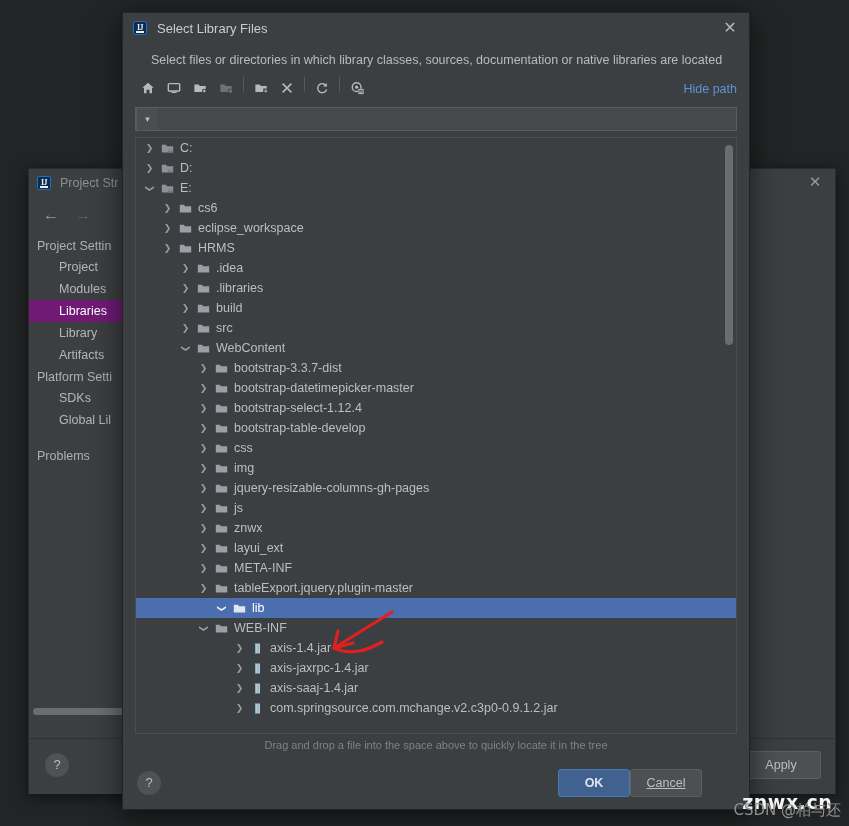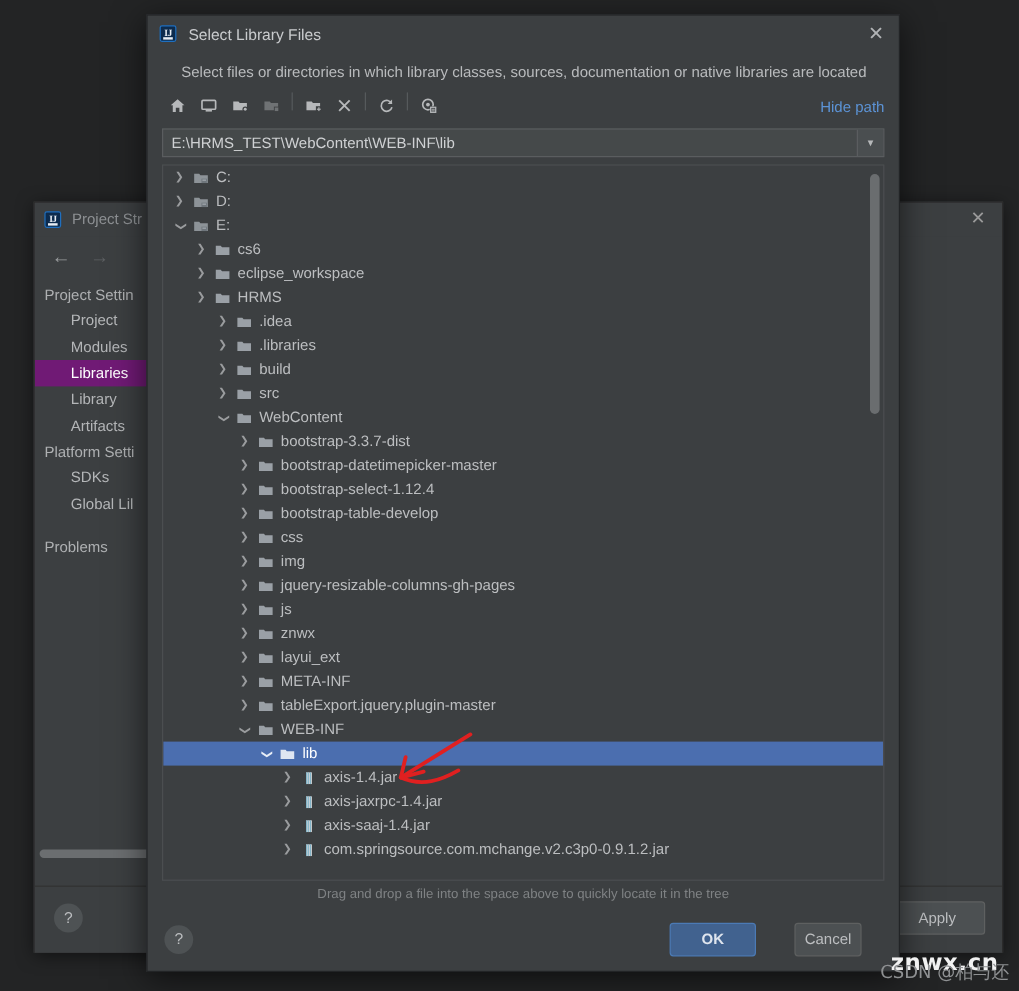--- a/index.html
+++ b/index.html
@@ -189,21 +189,21 @@
     position: absolute; left: 14px; top: 14px;
     width: 24px; height: 24px; border-radius: 50%;
     background: #4e5254; color: #bcbec0;
     font-size: 13px; text-align: center; line-height: 24px;
   }
   .fg-ok {
     position: absolute; right: 119px; top: 12px; width: 72px;
     background: #41628f; border-color: #4b7ab5; color: #dfe5ee;
     font-weight: bold;
   }
-  .fg-cancel { position: absolute; right: 31px; top: 12px; width: 56px; }
+  .fg-cancel { position: absolute; right: 47px; top: 12px; width: 72px; text-decoration: underline; }
 
   
   .red-arrow { position: absolute; left: 310px; top: 608px; pointer-events: none; }
 
   
   .wm { position: absolute; right: 8px; bottom: 8px; text-align: center; line-height: 1; }
   .wm-main {
     font-size: 19px; font-weight: bold; color: #f2f2f2;
     font-family: "DejaVu Sans", sans-serif; letter-spacing: .5px;
   }
@@ -317,21 +317,20 @@
             <rect x="9.6" y="9.6" width="4.8" height="4.8" fill="none" stroke="currentColor" stroke-width="1.2"></rect>
             <rect x="10.5" y="11" width="3" height="0.9" fill="currentColor"></rect>
             <rect x="10.5" y="12.6" width="3" height="0.9" fill="currentColor"></rect>
           </svg>
       </span>
       <span class="hide-path">Hide path</span>
     </div>
 
     <div class="fg-pathrow">
       <div class="path-field">
-        <span class="path-text">E:\HRMS_TEST\WebContent\WEB-INF\lib</span>
         <span class="path-arrow">▼</span>
       </div>
     </div>
 
     <div class="fg-tree-wrap">
       <div class="fg-tree" id="tree">
           <div class="row">
             <span style="width: 6px; flex: 0 0 auto;"></span>
             <span class="twisty" style="transform: none;">❯</span>
             <span class="ico">
@@ -560,39 +559,39 @@
           <div class="row">
             <span style="width: 60px; flex: 0 0 auto;"></span>
             <span class="twisty" style="transform: none;">❯</span>
             <span class="ico">
               <svg width="13" height="13" viewBox="0 0 16 16">
                 <path d="M1 3.4 H6.1 L7.4 5.1 H15 V13 H1 Z" fill="#9aa0a6"></path>
               </svg>
             </span>
             <span class="lbl">tableExport.jquery.plugin-master</span>
           </div>
-          <div class="row">
-            <span style="width: 60px; flex: 0 0 auto;"></span>
-            <span class="twisty" style="transform: rotate(90deg);">❯</span>
-            <span class="ico">
-              <svg width="13" height="13" viewBox="0 0 16 16">
-                <path d="M1 3.4 H6.1 L7.4 5.1 H15 V13 H1 Z" fill="#9aa0a6"></path>
-              </svg>
-            </span>
-            <span class="lbl">WEB-INF</span>
-          </div>
           <div class="row sel">
             <span style="width: 78px; flex: 0 0 auto;"></span>
             <span class="twisty" style="transform: rotate(90deg);">❯</span>
             <span class="ico">
               <svg width="13" height="13" viewBox="0 0 16 16">
                 <path d="M1 3.4 H6.1 L7.4 5.1 H15 V13 H1 Z" fill="#dfe6f2"></path>
               </svg>
             </span>
             <span class="lbl">lib</span>
+          </div>
+          <div class="row">
+            <span style="width: 60px; flex: 0 0 auto;"></span>
+            <span class="twisty" style="transform: rotate(90deg);">❯</span>
+            <span class="ico">
+              <svg width="13" height="13" viewBox="0 0 16 16">
+                <path d="M1 3.4 H6.1 L7.4 5.1 H15 V13 H1 Z" fill="#9aa0a6"></path>
+              </svg>
+            </span>
+            <span class="lbl">WEB-INF</span>
           </div>
           <div class="row">
             <span style="width: 96px; flex: 0 0 auto;"></span>
             <span class="twisty" style="transform: none;">❯</span>
             <span class="ico">
               <svg width="13" height="13" viewBox="0 0 16 16">
                 <rect x="5" y="2" width="6" height="12" fill="#cfd3d6"></rect>
                 <rect x="5" y="2" width="1.3" height="12" fill="#7fb3c8"></rect>
                 <rect x="7.1" y="2" width="1" height="12" fill="#7fb3c8"></rect>
                 <rect x="9" y="2" width="1" height="12" fill="#7fb3c8"></rect>

